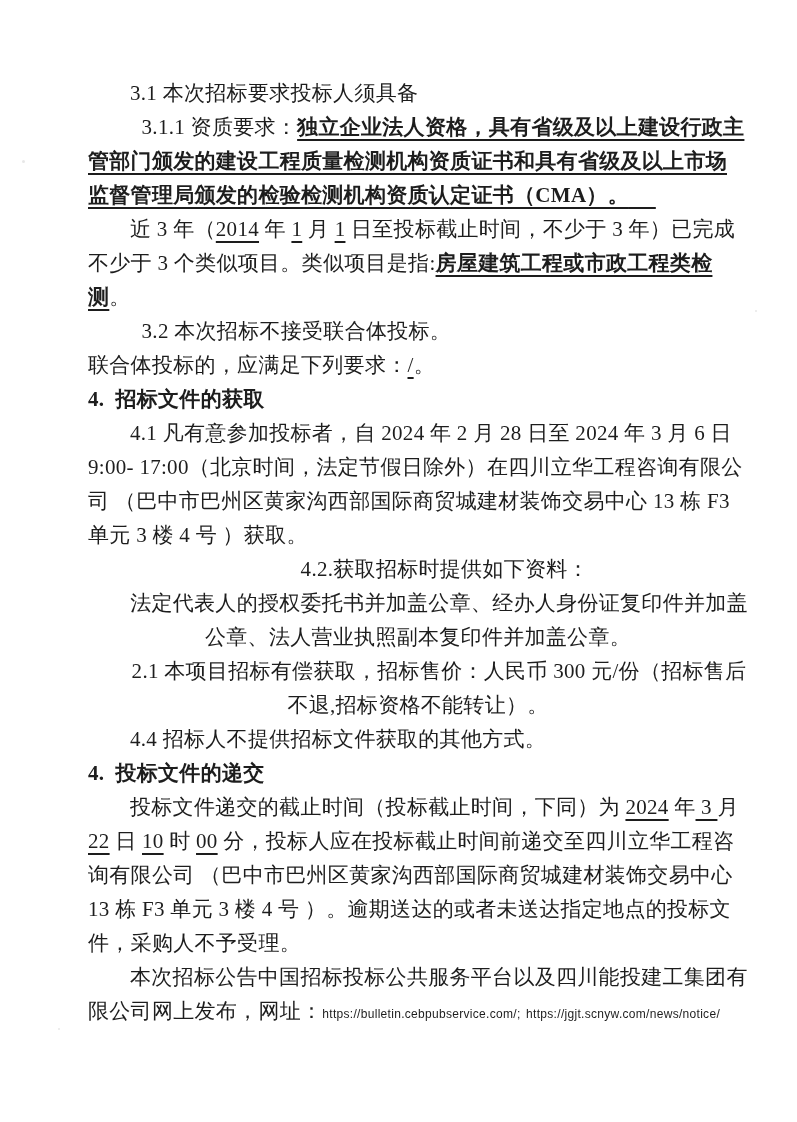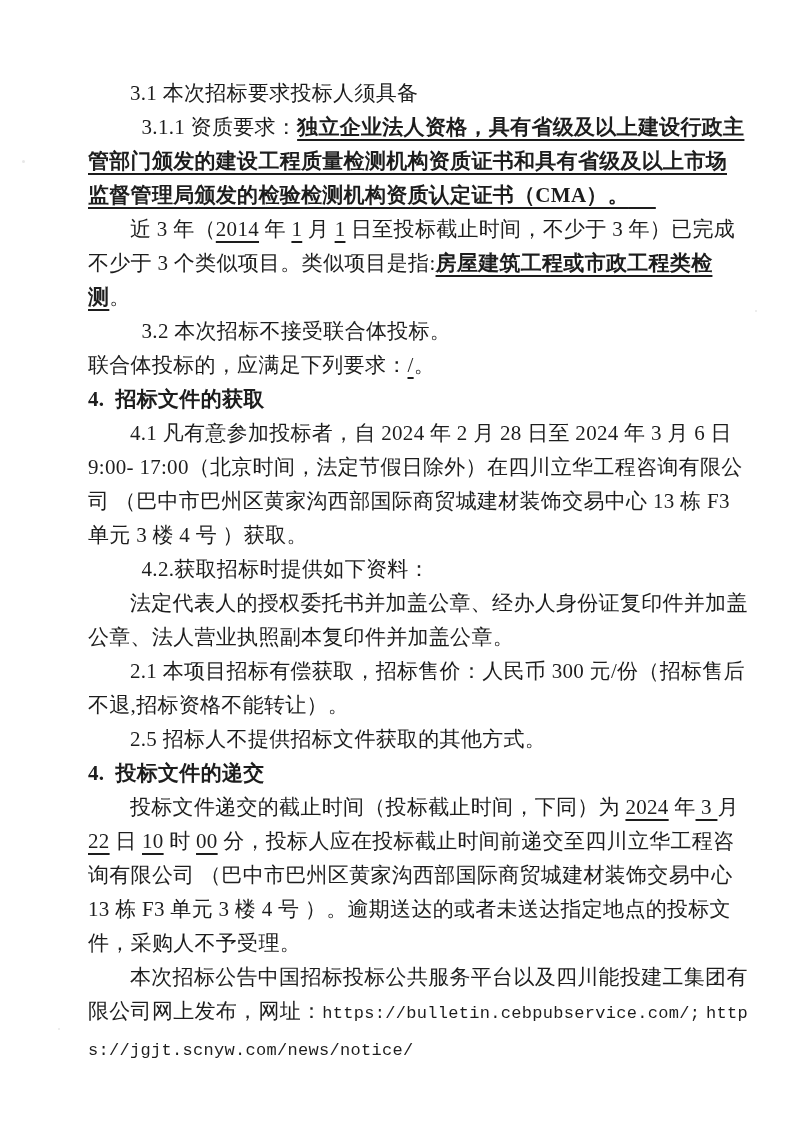--- a/index.html
+++ b/index.html
@@ -26,30 +26,30 @@
     margin: 0;
     font-size: 21px;
     line-height: 34px;
     white-space: pre-wrap;
     overflow-wrap: break-word;
     letter-spacing: 0.3px;
   }
   .indent-1 { text-indent: 2em; }
   .indent-2 { text-indent: 2.55em; }
   .heading  { font-weight: bold; margin-top: 4px; margin-bottom: 2px; }
-  .gap-top  { margin-top: 7px; }
+  .gap-top  { margin-top: 7px; text-align: center; }
   .bold { font-weight: bold; }
   .underline {
     text-decoration: underline;
     text-underline-offset: 5px;
     text-decoration-thickness: 1.6px;
   }
   .mono {
-    font-family: Liberation Mono, monospace;
-    font-size: 17px;
+    font-family: Liberation Sans, sans-serif;
+    font-size: 12px;
     word-break: break-all;
   }
   
   .speck {
     position: absolute;
     background: #b9b9b9;
     opacity: 0.35;
     border-radius: 50%;
   }
 </style>
@@ -64,18 +64,18 @@
       <p class="para indent-1"><span>3.1 本次招标要求投标人须具备</span></p>
       <p class="para indent-2"><span>3.1.1 资质要求：</span><span class="bold underline">独立企业法人资格，具有省级及以上建设行政主管部门颁发的建设工程质量检测机构资质证书和具有省级及以上市场监督管理局颁发的检验检测机构资质认定证书（CMA）。</span><span class="underline">　 </span></p>
       <p class="para indent-1"><span>近 3 年（</span><span class="underline">2014</span><span> 年 </span><span class="underline">1</span><span> 月 </span><span class="underline">1</span><span> 日至投标截止时间，不少于 3 年）已完成不少于 3 个类似项目。类似项目是指:</span><span class="bold underline">房屋建筑工程或市政工程类检测</span><span>。</span></p>
       <p class="para indent-2"><span>3.2 本次招标不接受联合体投标。</span></p>
       <p class="para"><span>联合体投标的，应满足下列要求：</span><span class="underline">/</span><span>。</span></p>
       <p class="para heading"><span class="bold">4.  招标文件的获取</span></p>
       <p class="para indent-1"><span>4.1 凡有意参加投标者，自 2024 年 2 月 28 日至 2024 年 3 月 6 日 9:00- 17:00（北京时间，法定节假日除外）在四川立华工程咨询有限公司 （巴中市巴州区黄家沟西部国际商贸城建材装饰交易中心 13 栋 F3 单元 3 楼 4 号 ）获取。</span></p>
       <p class="para indent-2 gap-top"><span>4.2.获取招标时提供如下资料：</span></p>
       <p class="para indent-1 gap-top"><span>法定代表人的授权委托书并加盖公章、经办人身份证复印件并加盖公章、法人营业执照副本复印件并加盖公章。</span></p>
       <p class="para indent-1 gap-top"><span>2.1 本项目招标有偿获取，招标售价：人民币 300 元/份（招标售后不退,招标资格不能转让）。</span></p>
-      <p class="para indent-1"><span>2.5 招标人不提供招标文件获取的其他方式。</span></p>
+      <p class="para indent-1"><span>4.4 招标人不提供招标文件获取的其他方式。</span></p>
       <p class="para heading"><span class="bold">4.  投标文件的递交</span></p>
       <p class="para indent-1"><span>投标文件递交的截止时间（投标截止时间，下同）为 </span><span class="underline">2024</span><span> 年</span><span class="underline"> 3 </span><span>月 </span><span class="underline">22</span><span> 日 </span><span class="underline">10</span><span> 时 </span><span class="underline">00</span><span> 分，投标人应在投标截止时间前递交至四川立华工程咨询有限公司 （巴中市巴州区黄家沟西部国际商贸城建材装饰交易中心 13 栋 F3 单元 3 楼 4 号 ）。逾期送达的或者未送达指定地点的投标文件，采购人不予受理。</span></p>
       <p class="para indent-1"><span>本次招标公告中国招标投标公共服务平台以及四川能投建工集团有限公司网上发布，网址：</span><span class="mono">https://bulletin.cebpubservice.com/;</span><span> </span><span class="mono">https://jgjt.scnyw.com/news/notice/</span></p>
     </div>
 </div>
 
 </body></html>

